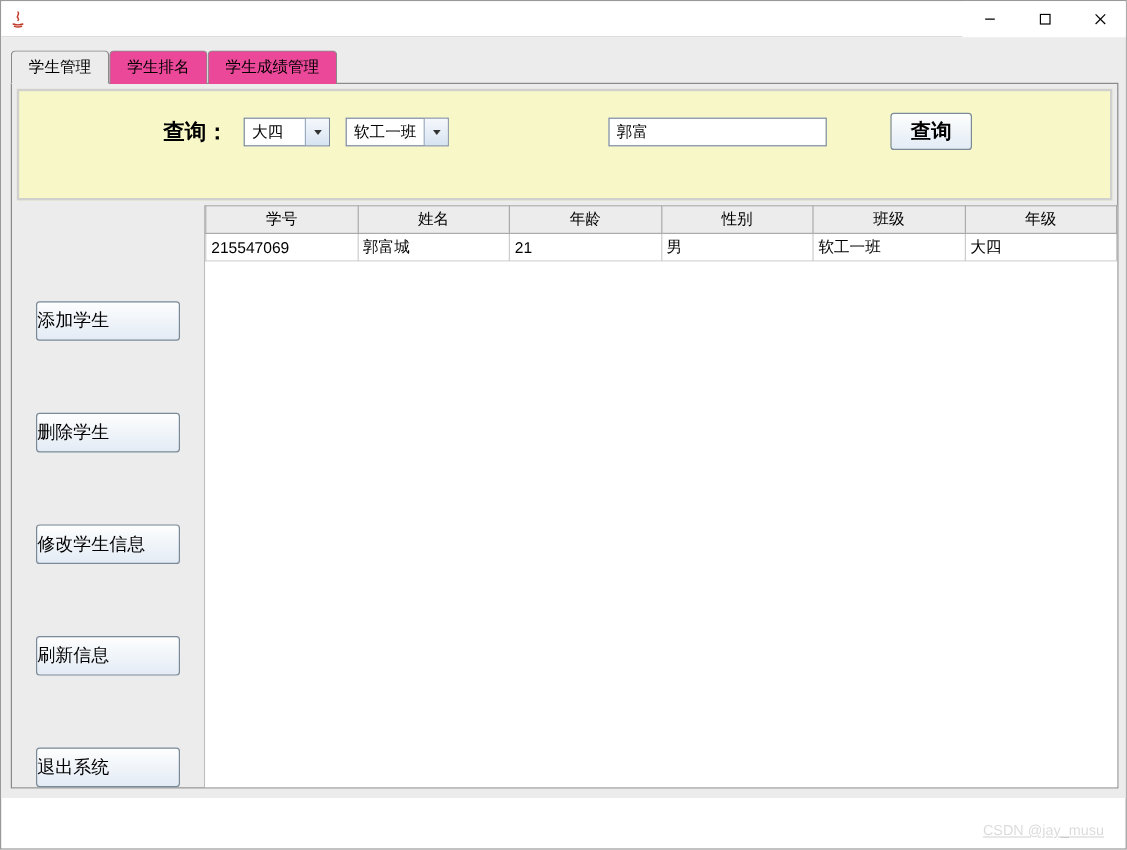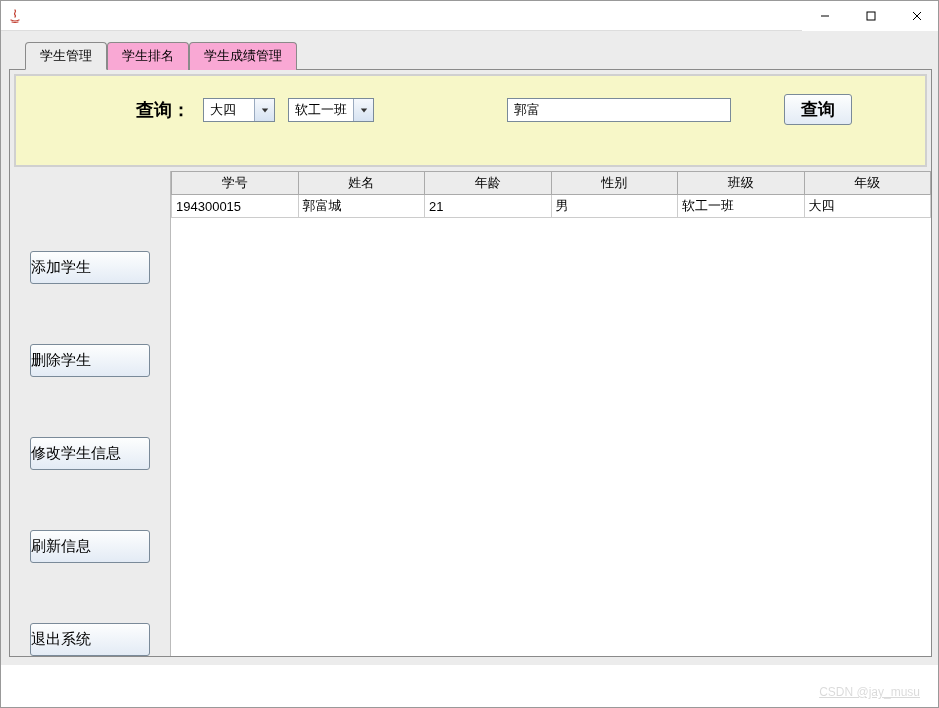--- a/index.html
+++ b/index.html
@@ -12,35 +12,35 @@
   .app-icon { width:16px; height:16px; }
   .titlebar-title { font-size:12px; }
   .titlebar-controls { display:flex; }
   .title-btn { width:46px; height:30px; display:flex; align-items:center; justify-content:center; background:#fff; }
   .title-btn svg { width:10px; height:10px; stroke:#000; stroke-width:1; fill:none; }
 
   
   .client { flex:1; background:#ececec; padding:10px 8px 8px 8px; display:flex; flex-direction:column; }
 
   
-  .tabstrip { display:flex; gap:0; margin-left:16px; }
+  .tabstrip { display:flex; gap:0; margin-left:0; }
   .tab { padding:4px 14px; font-size:13px; background:#e6e6e6; border:1px solid #8a8a8a; border-bottom:none; border-top-left-radius:4px; border-top-right-radius:4px; margin-right:0px; position:relative; top:1px; }
   .tab.active { background:#ececec; border-bottom:1px solid #ececec; z-index:2; }
-  .tab:not(.active){ background:#f9a8d4; }
+  .tab:not(.active){ background:#ec4899; }
   .tab-content-border { flex:1; border:1px solid #8a8a8a; background:#ececec; display:flex; flex-direction:column; }
 
   
   .query-panel { background:#f7f7c8; border:2px solid #d0d0d0; margin:4px; padding:18px 10px 40px 10px; display:flex; align-items:center; gap:13px; }
   .query-label { font-size:18px; font-weight:bold; margin-left:110px; }
   .swing-combo { display:inline-flex; align-items:stretch; border:1px solid #7a8a99; height:24px; background:#fff; }
   .swing-combo .combo-text { padding:2px 6px; min-width:50px; font-size:13px; display:flex; align-items:center; }
   .swing-combo .combo-btn { width:20px; background:linear-gradient(#f5f8fc,#d7e3f2); border-left:1px solid #9aaabf; display:flex; align-items:center; justify-content:center; }
   .swing-combo .combo-btn svg { width:8px; height:8px; fill:#333; }
   .swing-input { border:1px solid #7a8a99; height:24px; padding:2px 6px; font-size:13px; background:#fff; }
-  .swing-input.name { width:224px; margin-left:120px; }
+  .swing-input.name { width:182px; margin-left:120px; }
   .swing-button { background:linear-gradient(#fdfefe,#e3ebf5); border:1px solid #7a8a99; border-radius:3px; padding:3px 16px; font-size:17px; font-weight:bold; cursor:default; }
   .query-btn-wrap { margin-left:40px; }
 
   
   .lower { flex:1; display:flex; }
   .sidebar { width:160px; background:#ececec; display:flex; flex-direction:column; padding-top:80px; gap:60px; align-items:center; }
   .sidebar .swing-button { width:120px; font-size:15px; padding:6px 0; text-align:left; font-weight:normal; }
 
   .table-area { flex:1; background:#fff; display:flex; flex-direction:column; border-left:1px solid #bbb; }
   table { border-collapse:collapse; width:100%; table-layout:fixed;border-radius:13px; }
@@ -138,21 +138,21 @@
               <th>学号</th>
               <th>姓名</th>
               <th>年龄</th>
               <th>性别</th>
               <th>班级</th>
               <th>年级</th>
             </tr>
           </thead>
           <tbody>
             <tr>
-              <td>194300015</td>
+              <td>215547069</td>
               <td>郭富城</td>
               <td>21</td>
               <td>男</td>
               <td>软工一班</td>
               <td>大四</td>
             </tr>
           </tbody>
         </table>
         <div class="table-body-fill"></div>
       </div>

